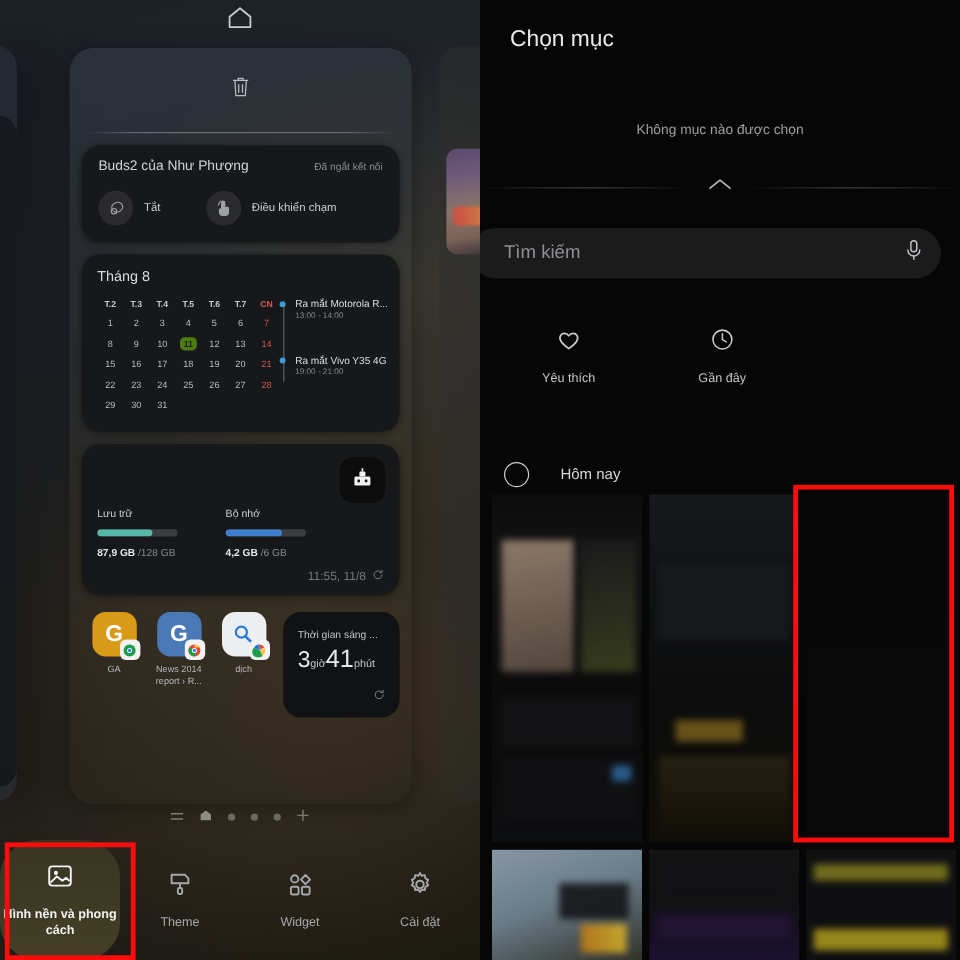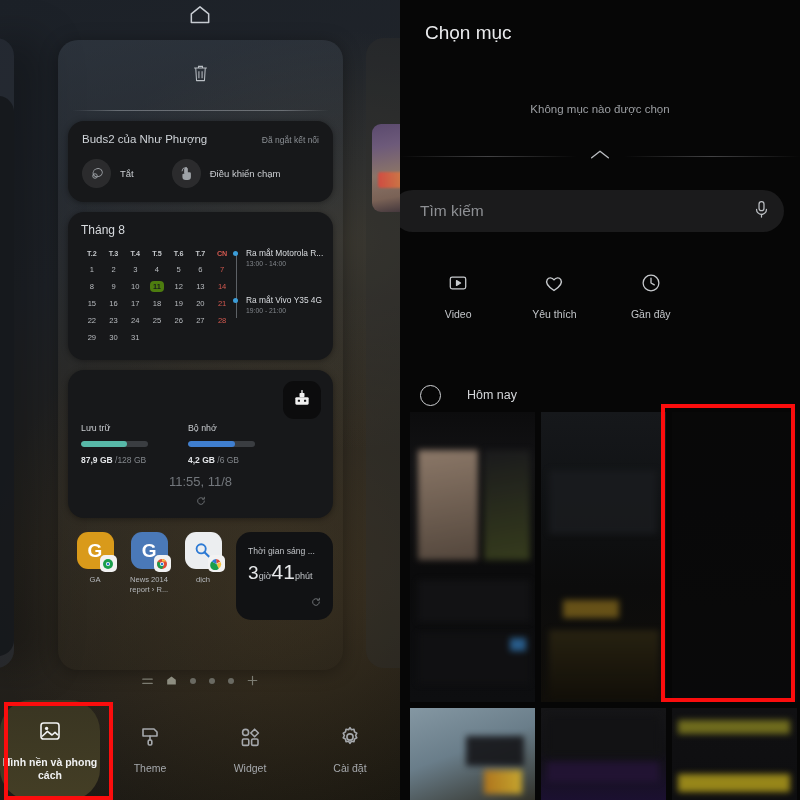--- a/index.html
+++ b/index.html
@@ -108,22 +108,22 @@
   .stor-col{ width:107px;margin-top:40px; }
   .stor-lbl{ color:#c9ccd0; font-size:8.8px; margin-bottom:8px; }
   .bar{ width:67px; height:6px; border-radius:3px; background:#3a3d41; overflow:hidden; }
   .bar > i{ display:block; height:100%; border-radius:3px; }
   .stor-val{ margin-top:8px; font-size:8.5px; color:#e3e5e8; font-weight:bold; }
   .stor-val span{ color:#83878c; font-weight:normal; }
   .stor-icon{
     position:absolute; right:12px; top:11px; width:38px; height:38px;
     border-radius:11px; background:#0c0c0d; display:flex; align-items:center; justify-content:center;
   }
-  .stor-foot{ margin-top:9px; text-align:right; color:#73777c; font-size:13px;
-    display:flex; align-items:center; justify-content:flex-end; gap:5px;flex-direction:column; }
+  .stor-foot{ margin-top:9px; text-align:right; color:#73777c; font-size:10px;
+    display:flex; align-items:center; justify-content:flex-end; gap:5px; }
 
   
   .approw{ display:flex; align-items:flex-start; margin:14px 10px 0 10px; }
   .app{ width:60px; text-align:center; }
   .app-ic{ position:relative; width:37px; height:37px; margin:0 auto; border-radius:11px;
     display:flex; align-items:center; justify-content:center;
     font-size:19px; font-weight:bold; color:#fff; }
   .app-badge{ position:absolute; right:-3px; bottom:-3px; width:17px; height:17px;
     border-radius:5px; background:#f2f2f2; display:flex; align-items:center; justify-content:center; }
   .app-name{ margin-top:6px; font-size:7.6px; color:#b6b9bd; line-height:1.3; }
@@ -526,29 +526,20 @@
           <rect x="7" y="2" width="6" height="11" rx="3"></rect>
           <path d="M4 11.4 a6 6 0 0 0 12 0" stroke-linecap="round"></path>
           <path d="M10 17.4 v3.2" stroke-linecap="round"></path>
         </svg>
       </span>
     </div>
 
     <div class="cats">
       <div class="cat">
         <span>
-          <svg width="22" height="22" viewBox="0 0 24 24" fill="none" stroke="#c7cacd" stroke-width="1.4">
-            <rect x="3.6" y="5.6" width="16.8" height="12.8" rx="2"></rect>
-            <path d="M10.4 9.4 L14.8 12 L10.4 14.6 Z" fill="#c7cacd" stroke-linejoin="round"></path>
-          </svg>
-        </span>
-        <span class="cat-lb">Video</span>
-      </div>
-      <div class="cat">
-        <span>
           <svg width="22" height="22" viewBox="0 0 24 24" fill="none" stroke="#c7cacd" stroke-width="1.5">
             <path d="M12 20.2 C4.4 15 2.8 11 4.6 8.2 C6.3 5.6 10 5.8 12 8.6
                      C14 5.8 17.7 5.6 19.4 8.2 C21.2 11 19.6 15 12 20.2 Z" stroke-linejoin="round"></path>
           </svg>
         </span>
         <span class="cat-lb">Yêu thích</span>
       </div>
       <div class="cat">
         <span>
           <svg width="22" height="22" viewBox="0 0 24 24" fill="none" stroke="#c7cacd" stroke-width="1.4">

